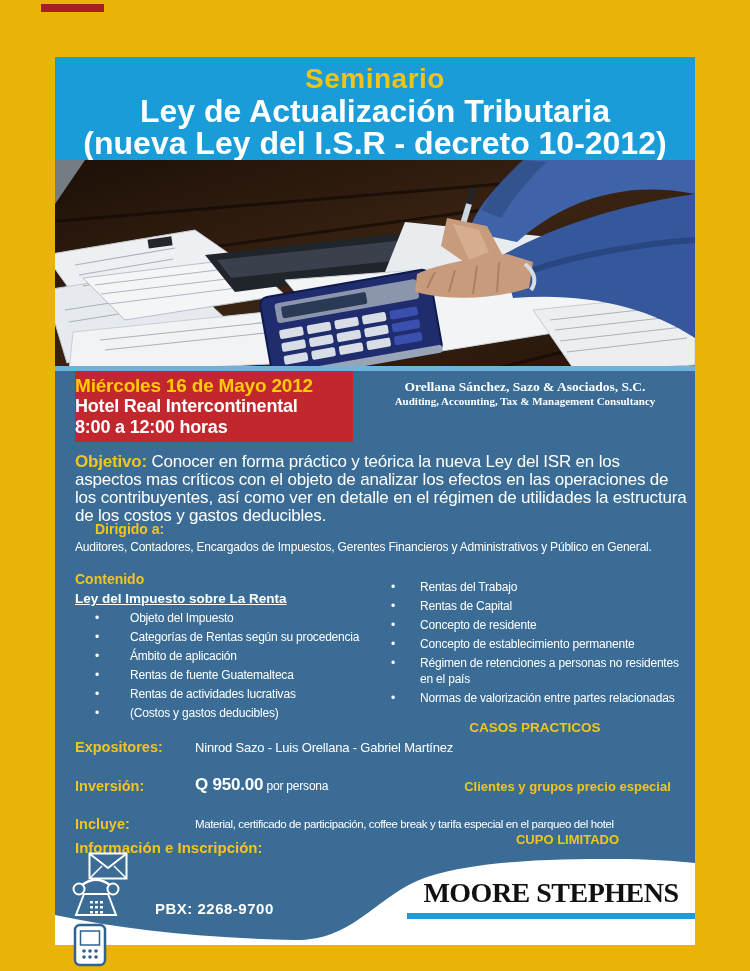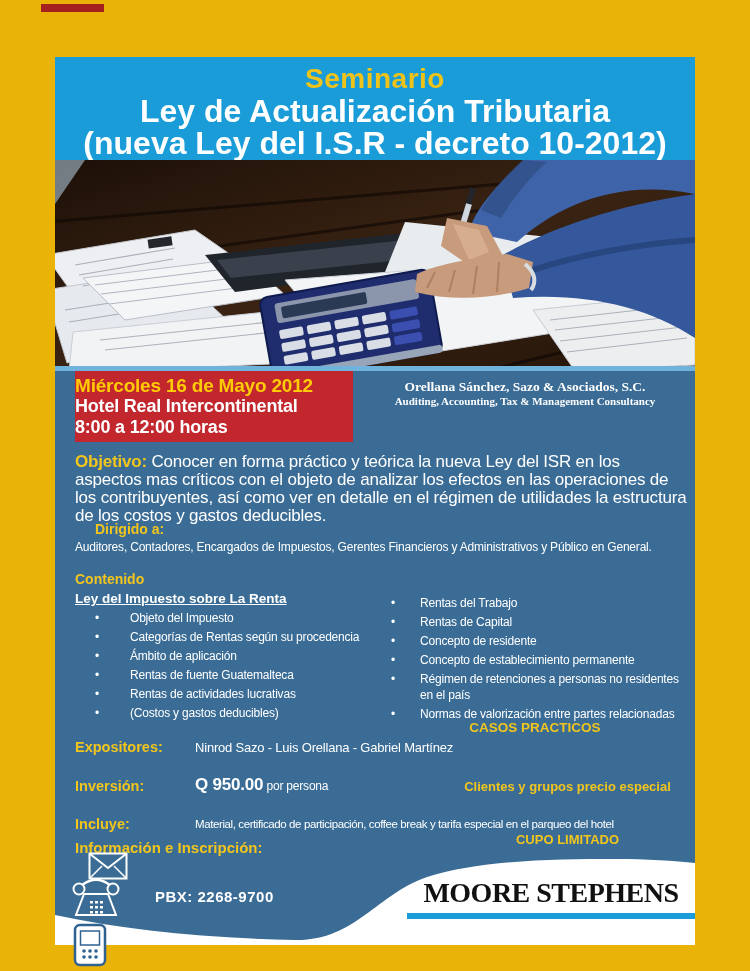--- a/index.html
+++ b/index.html
@@ -27,32 +27,32 @@
   .para{position:absolute;left:20px;width:612px;font-size:17px;line-height:18px;letter-spacing:-.2px;}
   .objetivo{top:82px;}
   .label14{position:absolute;left:20px;font-size:14px;}
   .oneline{position:absolute;font-size:12px;letter-spacing:-.2px;white-space:nowrap;}
   .left-heading{position:absolute;left:20px;top:220px;font-size:13.5px;font-weight:bold;text-decoration:underline;text-align:center;}
   ul.blist{position:absolute;margin:0;padding:0;list-style:none;}
   ul.blist li{position:relative;font-size:12px;line-height:16px;letter-spacing:-.2px;margin-bottom:3px;}
   ul.list-left{left:20px;top:239px;width:300px;}
   ul.list-left li{padding-left:55px;}
   ul.list-left li:before{content:"\2022";position:absolute;left:20px;}
-  ul.list-right{left:330px;top:224px;width:305px;}
+  ul.list-right{left:330px;top:208px;width:305px;}
   ul.list-right li{padding-left:35px;}
   ul.list-right li:before{content:"\2022";position:absolute;left:6px;}
   .casos{position:absolute;left:330px;top:349px;width:300px;text-align:center;font-size:13.5px;}
   .rowlabel{position:absolute;left:20px;font-size:14.5px;}
   .rowvalue{position:absolute;left:140px;font-size:13px;white-space:nowrap;letter-spacing:-.2px;}
   .amount{font-size:17px;font-weight:bold;}
   .unit{font-size:12px;}
   .note-right{position:absolute;left:385px;width:255px;text-align:center;font-size:13px;white-space:nowrap;}
   .contact-text{position:absolute;left:100px;color:#fff;white-space:nowrap;}
   .email-text{top:487px;font-size:14px;}
-  .pbx-text{top:517px;font-size:15px;font-weight:bold;letter-spacing:.5px;}
+  .pbx-text{top:529px;font-size:15px;font-weight:bold;letter-spacing:.5px;}
   .icon{position:absolute;}
   .env-icon{left:33px;top:481px;}
   .fax-icon{left:15px;top:508px;}
   .wave{position:absolute;left:0;bottom:0;width:640px;height:95px;z-index:1;}
   .logo{position:absolute;left:352px;top:506px;width:288px;z-index:2;text-align:center;}
   .logo-text{font-family:"Liberation Serif",serif;font-weight:600;font-size:28px;color:#111;
              letter-spacing:-.5px;white-space:nowrap;}
   .logo-bar{width:288px;height:6px;background:#1A9CD8;margin-top:4px;}
   .mobile-icon{position:absolute;left:73px;top:923px;z-index:5;}
 </style>

